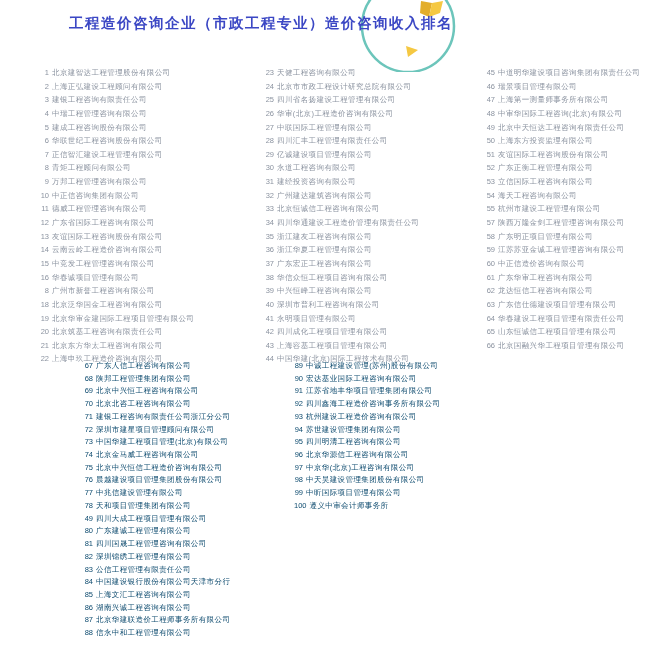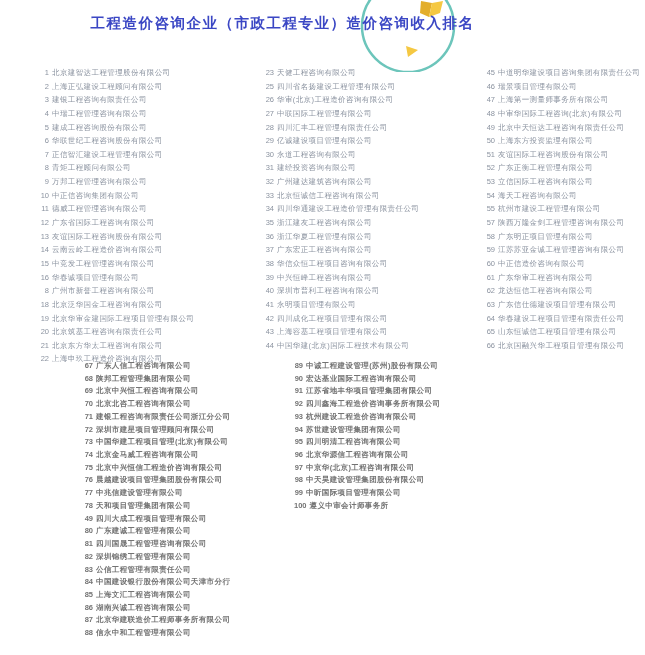--- a/index.html
+++ b/index.html
@@ -1,35 +1,35 @@
 <!DOCTYPE html>
 <html><head>
 <meta charset="utf-8">
 <style>
   html,body{margin:0;padding:0;}
   body{
     width:645px;height:655px;background:#ffffff;overflow:hidden;
     font-family:"Liberation Sans","DejaVu Sans",sans-serif;
   }
-  .page{position:relative;width:522px;height:655px;background:#ffffff;padding-left:43px;}
+  .page{position:relative;width:522px;height:655px;background:#ffffff;}
   .deco-svg{position:absolute;left:0;top:0;pointer-events:none;}
   .page-title{
     position:absolute;left:0;right:0;top:14px;margin:0;
     text-align:center;font-size:14.5px;font-weight:bold;
     color:#3b47c4;letter-spacing:1.5px;z-index:2;
   }
   .col{position:absolute;margin:0;padding:0;list-style:none;z-index:1;}
   .row{
     display:flex;align-items:center;white-space:nowrap;
     height:var(--lh);font-size:7.5px;line-height:var(--lh);
   }
   .rank{min-width:9px;text-align:right;margin-right:3px;flex:none;}
   .company{letter-spacing:0.4px;}
   .top-col{--lh:13.65px;color:#8b93a0;}
-  .bottom-col{--lh:12.72px;color:#737373;font-weight:bold;}
+  .bottom-col{--lh:12.72px;color:#0c4a6e;}
   #top-col-1{left:40px;top:66px;}
   #top-col-2{left:265px;top:66px;}
   #top-col-3{left:486px;top:66px;}
   #bottom-col-1{left:84px;top:360px;}
   #bottom-col-2{left:294px;top:360px;}
 </style>
 </head>
 <body>
 
 <div class="page">
@@ -132,20 +132,24 @@
         <span class="rank">22</span>
         <span class="company">上海申玖工程造价咨询有限公司</span>
       </li>
     </ol>
   <ol id="top-col-2" class="col top-col">
       <li class="row">
         <span class="rank">23</span>
         <span class="company">天健工程咨询有限公司</span>
       </li>
       <li class="row">
+        <span class="rank">24</span>
+        <span class="company">北京市市政工程设计研究总院有限公司</span>
+      </li>
+      <li class="row">
         <span class="rank">25</span>
         <span class="company">四川省名扬建设工程管理有限公司</span>
       </li>
       <li class="row">
         <span class="rank">26</span>
         <span class="company">华审(北京)工程造价咨询有限公司</span>
       </li>
       <li class="row">
         <span class="rank">27</span>
         <span class="company">中联国际工程管理有限公司</span>

